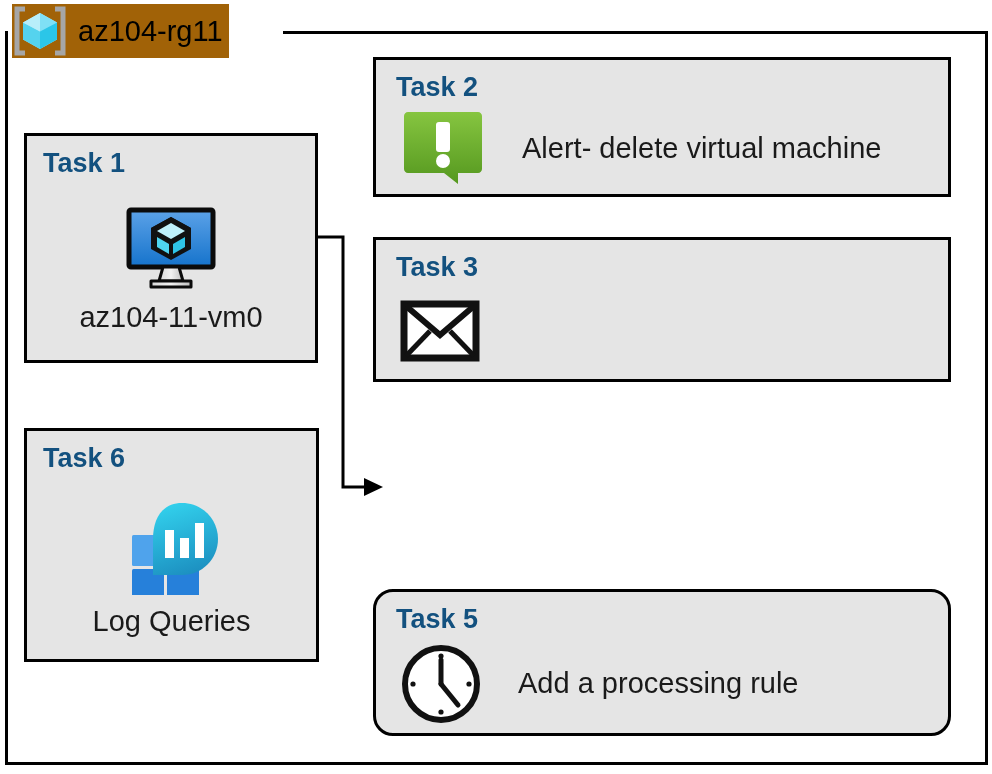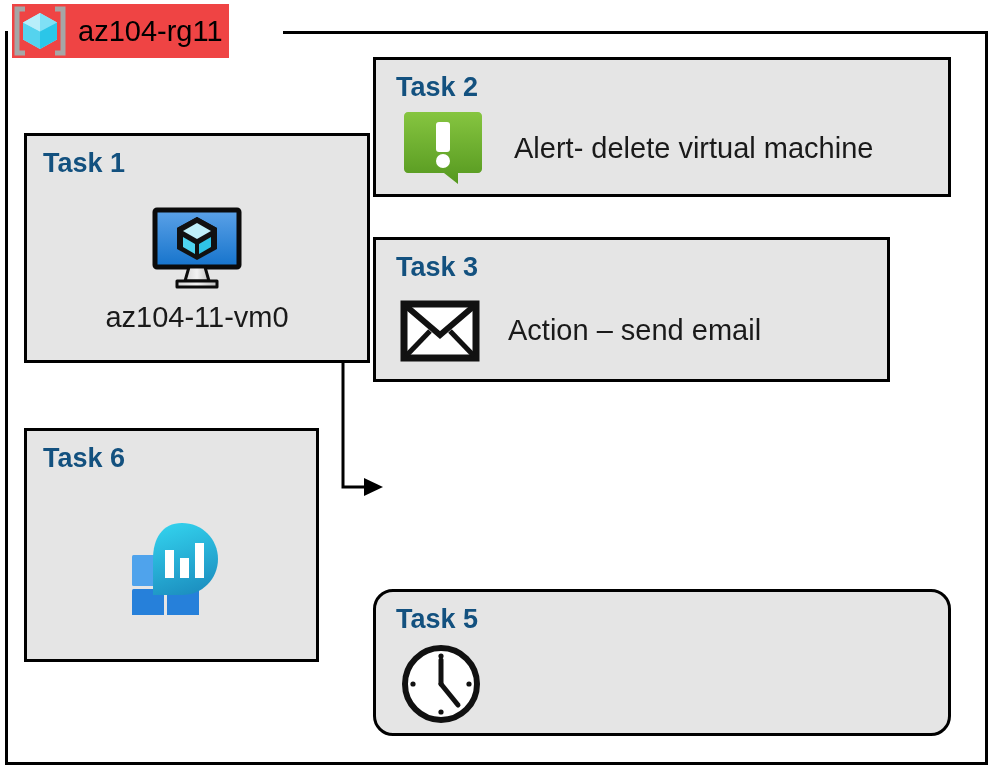--- a/index.html
+++ b/index.html
@@ -54,21 +54,21 @@
   }
 
   .rg-header {
     position: absolute;
     left: 12px;
     top: 4px;
     height: 54px;
     display: flex;
     align-items: center;
     gap: 10px;
-    background: #ef4444;
+    background: #a16207;
     padding-right: 6px;
   }
   .rg-icon {
     width: 56px;
     height: 50px;
     display: block;
   }
   .rg-title {
     font-size: 29px;
     color: #000000;
@@ -116,35 +116,35 @@
   
   .card-right .card-label { left: 20px; top: 14px; }
   .card-right .row {
     position: absolute;
     left: 24px;
     top: 48px;
     right: 12px;
     bottom: 6px;
     display: flex;
     align-items: center;
-    gap: 28px;
+    gap: 36px;
     text-align: right;
   }
   .icon-box {
     flex: 0 0 auto;
     display: flex;
     align-items: center;
     justify-content: center;
   }
 
   
-  #card-task1 { left: 24px;  top: 133px; width: 346px; height: 230px; }
+  #card-task1 { left: 24px;  top: 133px; width: 294px; height: 230px; }
   #card-task6 { left: 24px;  top: 428px; width: 295px; height: 234px; padding-left: 24px; }
   #card-task2 { left: 373px; top: 57px;  width: 578px; height: 140px; }
-  #card-task3 { left: 373px; top: 237px; width: 517px; height: 145px; }
+  #card-task3 { left: 373px; top: 237px; width: 578px; height: 145px; }
   #card-task4 { left: 373px; top: 410px; width: 578px; height: 145px; }
   #card-task5 { left: 373px; top: 589px; width: 578px; height: 147px; border-radius: 20px; }
 
   
   .connector {
     position: absolute;
     left: 0;
     top: 0;
     width: 992px;
     height: 774px;
@@ -226,20 +226,21 @@
           </defs>
           <rect x="12" y="38" width="32" height="31" rx="1.5" fill="#4FA3EC"></rect>
           <rect x="12" y="72" width="32" height="31" rx="1.5" fill="#2680DA"></rect>
           <rect x="47" y="72" width="32" height="31" rx="1.5" fill="#2680DA"></rect>
           <path d="M62 6 C82 6 98 22 98 42 C98 62 82 78 62 78 L33 78 L33 42 C33 22 42 6 62 6 Z" fill="url(#laBubble)"></path>
           <rect x="45" y="33" width="9" height="28" fill="#FFFFFF"></rect>
           <rect x="60" y="41" width="9" height="20" fill="#FFFFFF"></rect>
           <rect x="75" y="26" width="9" height="35" fill="#FFFFFF"></rect>
         </svg>
       </span>
+      <div class="card-text">Log Queries</div>
     </div>
   </div>
 
   <div class="card card-right" id="card-task2">
     <div class="card-label">Task 2</div>
     <div class="row">
       <span class="icon-box">
         <svg width="86" height="76" viewBox="0 0 86 76" aria-hidden="true">
           <defs>
             <linearGradient id="alertGrad" x1="0" y1="0" x2="0" y2="1">
@@ -263,35 +264,35 @@
     <div class="card-label">Task 3</div>
     <div class="row">
       <span class="icon-box">
         <svg width="80" height="62" viewBox="0 0 80 62" aria-hidden="true">
           <rect x="4" y="4" width="72" height="54" fill="#FFFFFF" stroke="#111111" stroke-width="7"></rect>
           <path d="M6 6 L40 35 L74 6" fill="none" stroke="#111111" stroke-width="6"></path>
           <path d="M6 56 L30 31" fill="none" stroke="#111111" stroke-width="5"></path>
           <path d="M74 56 L50 31" fill="none" stroke="#111111" stroke-width="5"></path>
         </svg>
       </span>
-      <div class="card-text">Action – send email</div>
     </div>
   </div>
 
 
   <div class="card card-right" id="card-task5">
     <div class="card-label">Task 5</div>
     <div class="row">
       <span class="icon-box">
         <svg width="82" height="82" viewBox="0 0 82 82" aria-hidden="true">
           <circle cx="41" cy="41" r="36" fill="#FFFFFF" stroke="#111111" stroke-width="6"></circle>
           <circle cx="41" cy="13" r="2.6" fill="#111111"></circle>
           <circle cx="41" cy="69" r="2.6" fill="#111111"></circle>
           <circle cx="13" cy="41" r="2.6" fill="#111111"></circle>
           <circle cx="69" cy="41" r="2.6" fill="#111111"></circle>
           <path d="M41 41 L41 17" fill="none" stroke="#111111" stroke-width="5" stroke-linecap="round"></path>
           <path d="M41 41 L58 62" fill="none" stroke="#111111" stroke-width="5" stroke-linecap="round"></path>
         </svg>
       </span>
+      <div class="card-text">Add a processing rule</div>
     </div>
   </div>
 
 </div>
 
 </body></html>

